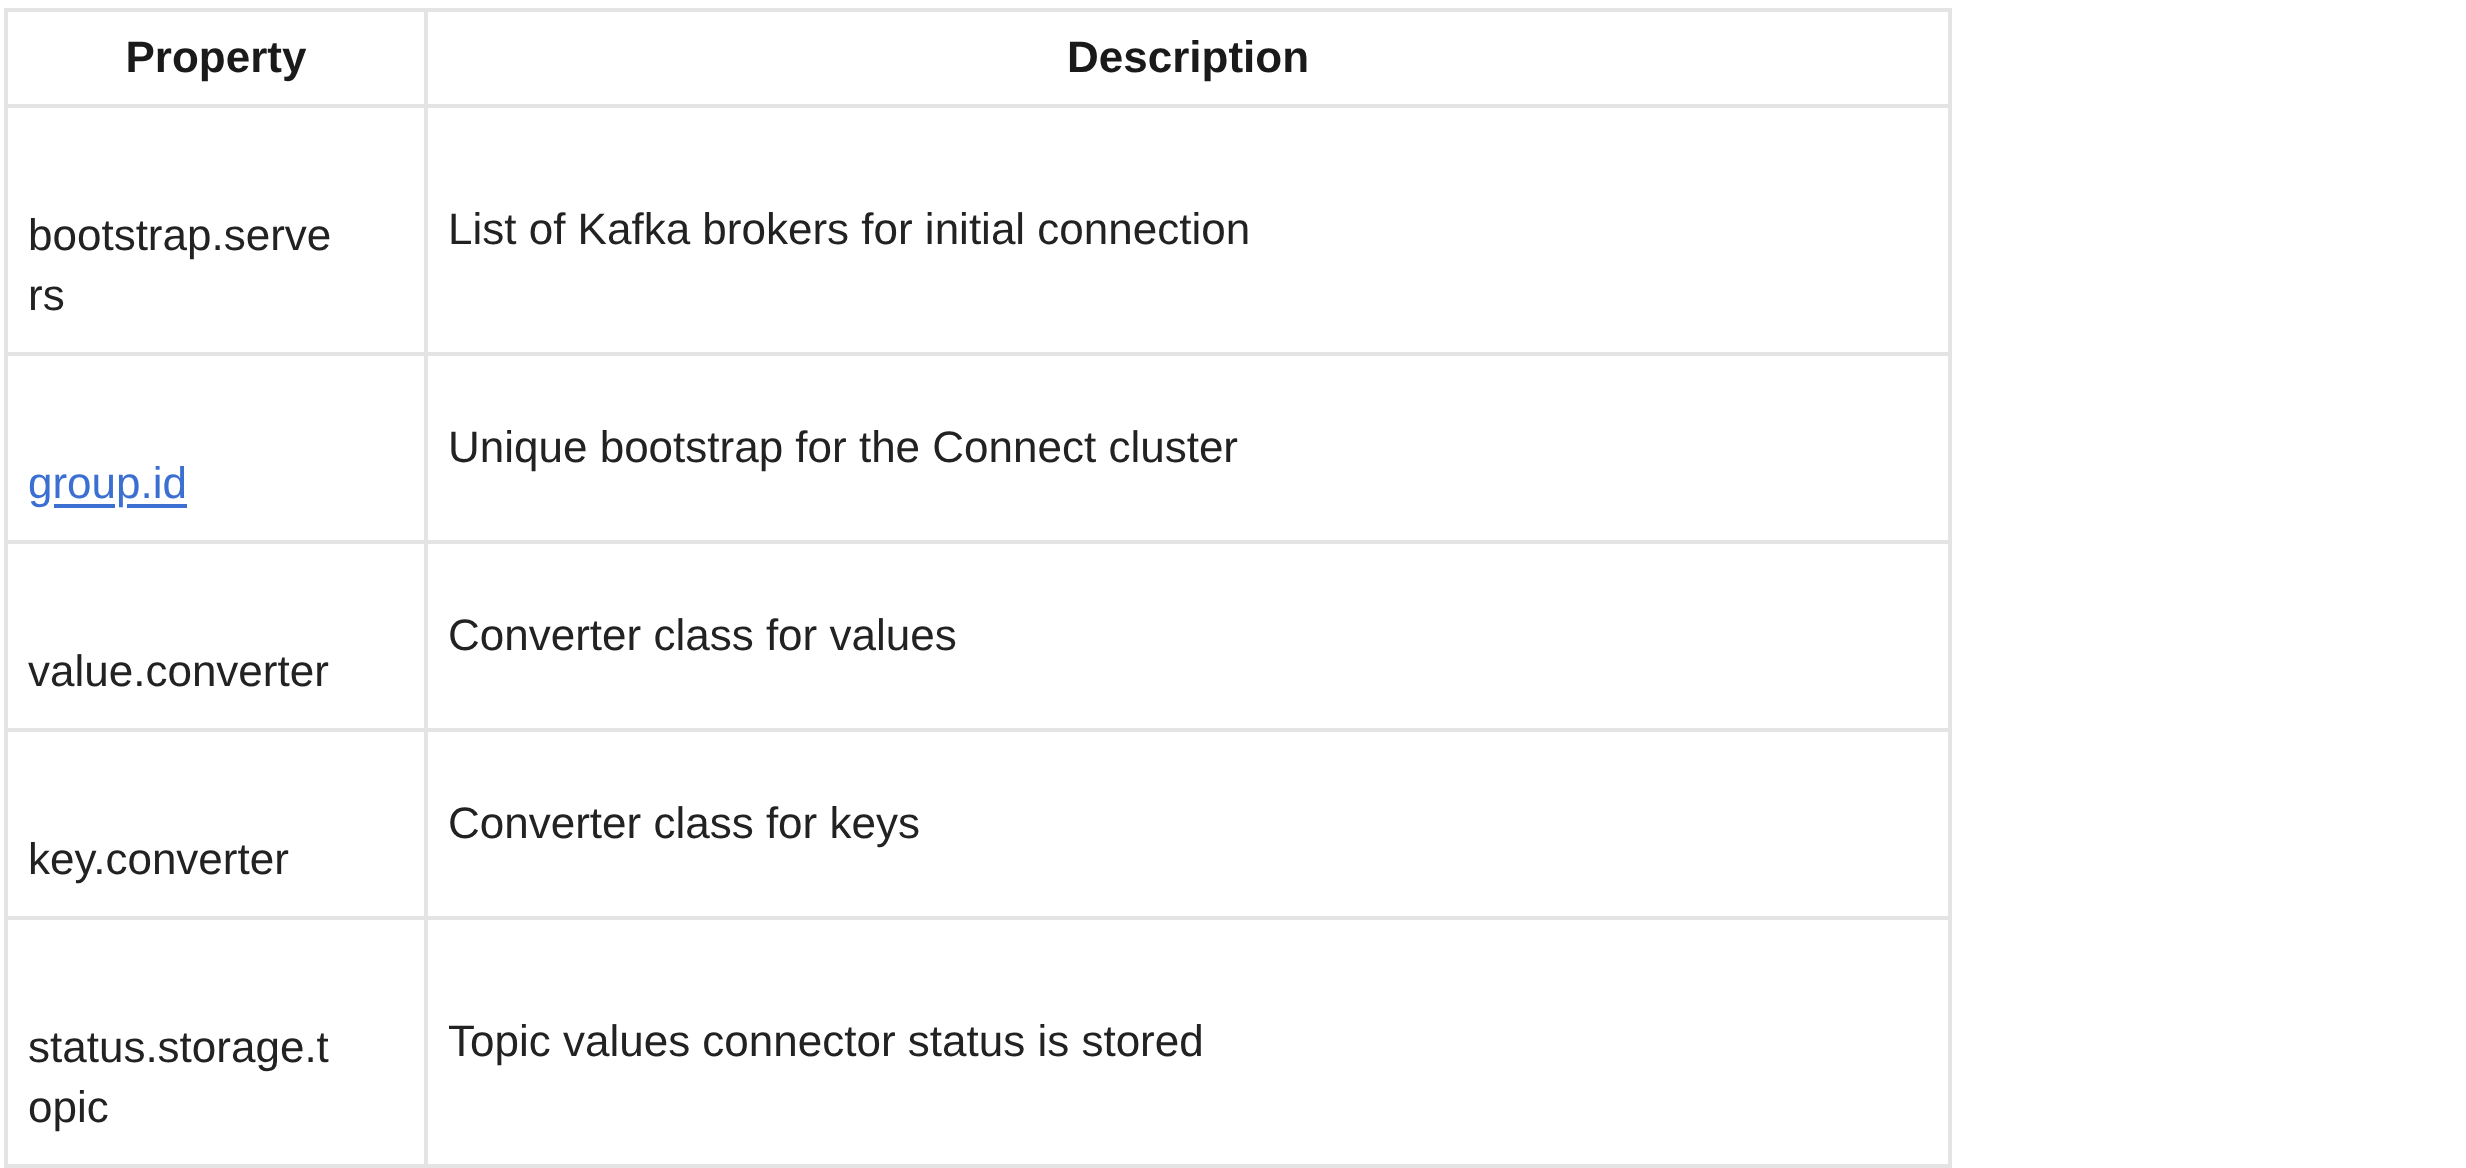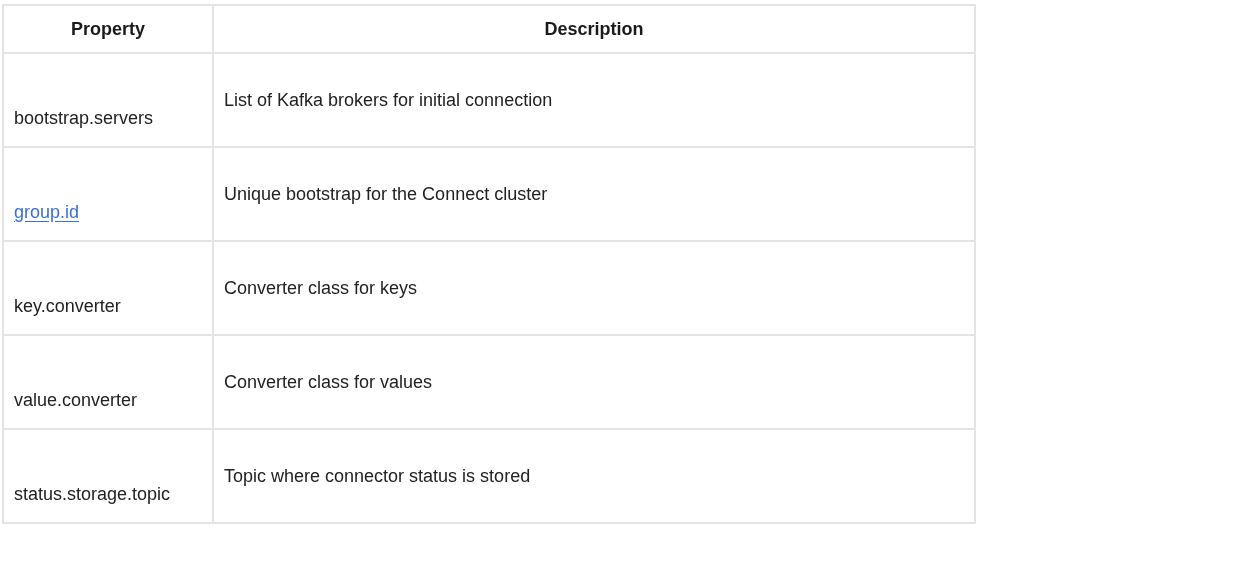--- a/index.html
+++ b/index.html
@@ -24,21 +24,21 @@
   table.props{
     border-collapse:collapse;
     table-layout:fixed;
     width:972px;
     background:var(--bg);
   }
   table.props th,
   table.props td{
     border:2px solid var(--border);
     vertical-align:middle;
-    font-size:18px;
+    font-size:22px;
     line-height:30px;
     background:var(--bg);
   }
   col.prop-col{width:210px;}
   col.desc-col{width:762px;}
   table.props th{
     text-align:center;
     font-weight:bold;
     color:var(--header-text);
     padding:8px 10px;
@@ -79,26 +79,26 @@
     <tbody id="rows-body">
         <tr>
           <td><span class="prop">bootstrap.servers</span></td>
           <td><span>List of Kafka brokers for initial connection</span></td>
         </tr>
         <tr>
           <td><a class="prop prop-link" href="#">group.id</a></td>
           <td><span>Unique bootstrap for the Connect cluster</span></td>
         </tr>
         <tr>
+          <td><span class="prop">value.converter</span></td>
+          <td><span>Converter class for values</span></td>
+        </tr>
+        <tr>
           <td><span class="prop">key.converter</span></td>
           <td><span>Converter class for keys</span></td>
         </tr>
         <tr>
-          <td><span class="prop">value.converter</span></td>
-          <td><span>Converter class for values</span></td>
-        </tr>
-        <tr>
           <td><span class="prop">status.storage.topic</span></td>
-          <td><span>Topic where connector status is stored</span></td>
+          <td><span>Topic values connector status is stored</span></td>
         </tr>
       </tbody>
   </table>
 </div>
 
 </body></html>

